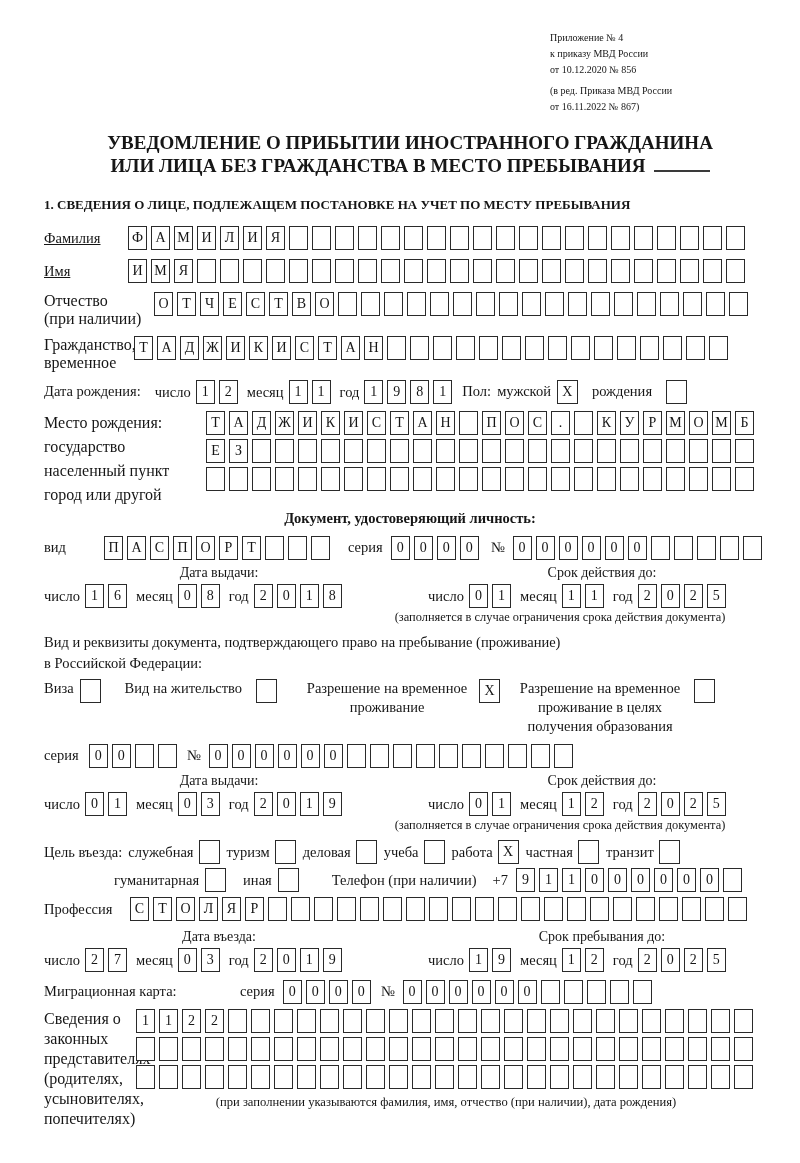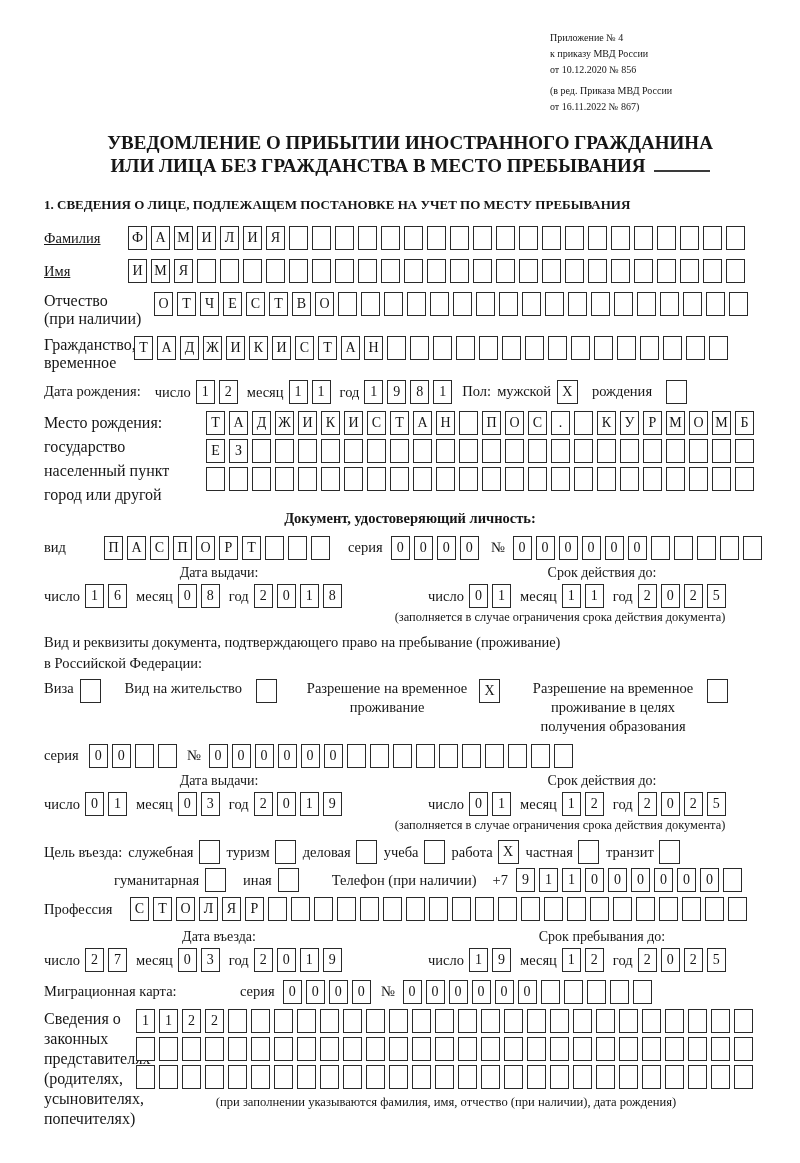--- a/index.html
+++ b/index.html
@@ -437,21 +437,21 @@
       <span class="cbx gap6"></span>
     </div>
     <div class="resitem" style="margin-left:24px">
       <span class="reslbl">Вид на жительство</span>
       <span class="cbx gap14"></span>
     </div>
     <div class="resitem" style="margin-left:26px">
       <span class="reslbl reslbl-c" style="width:168px">Разрешение на временное проживание</span>
       <span class="cbx gap8">X</span>
     </div>
-    <div class="resitem" style="margin-left:27px">
+    <div class="resitem" style="margin-left:14px">
       <span class="reslbl reslbl-c" style="width:172px">Разрешение на временное проживание в целях получения образования</span>
       <span class="cbx gap8"></span>
     </div>
   </div>
 
   <div class="row" style="margin-top:7px;align-items:center">
     <span class="inline-lbl" style="margin-right:10px">серия</span>
     <span class="cells">
         <span class="cell">0</span>
         <span class="cell">0</span>

